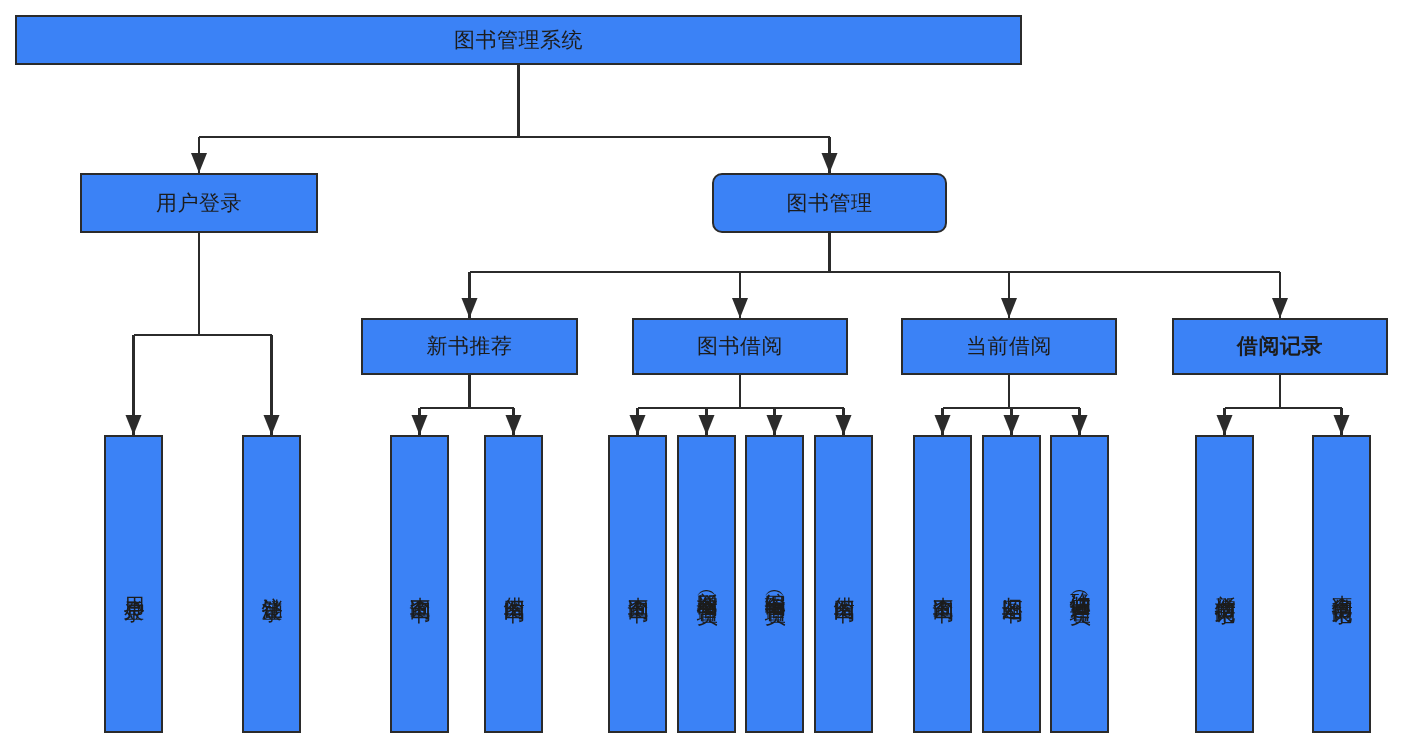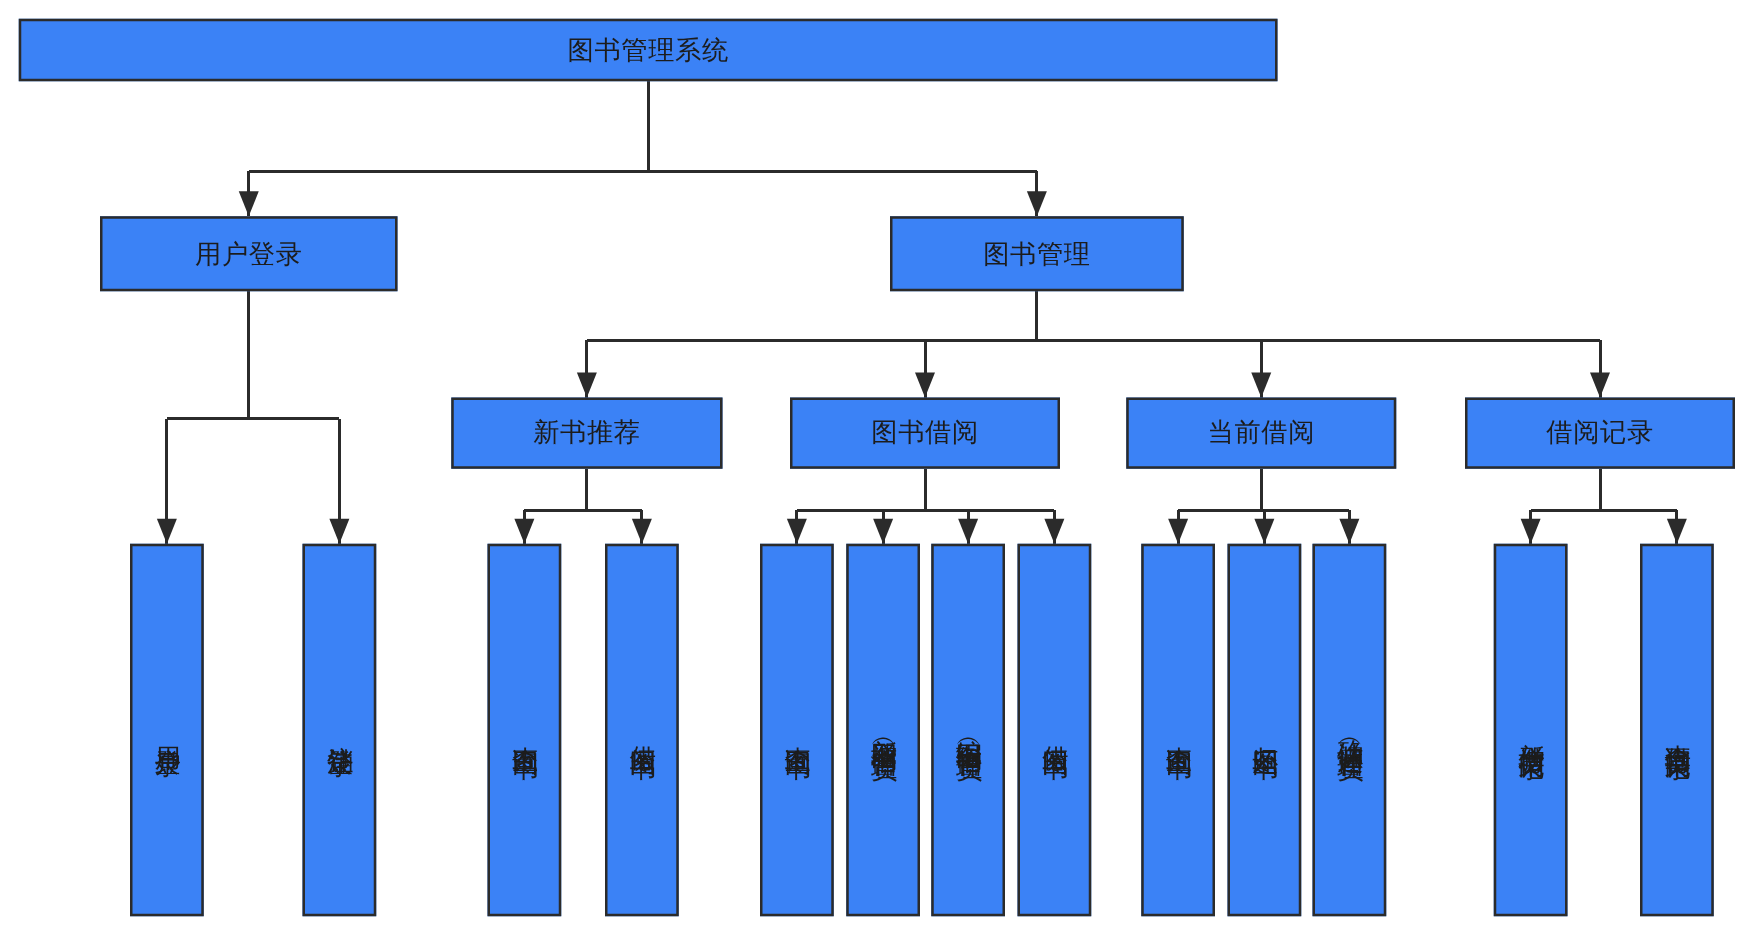--- a/index.html
+++ b/index.html
@@ -137,33 +137,33 @@
       <line x1="1341.5" y1="408" x2="1341.5" y2="435" class="conn-line"></line>
       <polygon points="1333.5,415 1349.5,415 1341.5,435" class="conn-arrow"></polygon>
     </svg>
   <div id="nodes-layer">
       <div class="node-box" style="left: 15px; top: 15px; width: 1007px; height: 50px;">
         <span class="node-label">图书管理系统</span>
       </div>
       <div class="node-box" style="left: 80px; top: 173px; width: 238px; height: 60px;">
         <span class="node-label">用户登录</span>
       </div>
-      <div class="node-box" style="left: 712px; top: 173px; width: 235px; height: 60px;">
+      <div class="node-box" style="left: 712px; top: 173px; width: 235px; height: 60px; border-radius: 10px;">
         <span class="node-label">图书管理</span>
       </div>
       <div class="node-box" style="left: 361px; top: 318px; width: 217px; height: 57px; justify-content: center;">
         <span class="node-label">新书推荐</span>
       </div>
       <div class="node-box" style="left: 632px; top: 318px; width: 216px; height: 57px;">
         <span class="node-label">图书借阅</span>
       </div>
       <div class="node-box" style="left: 901px; top: 318px; width: 216px; height: 57px;">
         <span class="node-label">当前借阅</span>
       </div>
-      <div class="node-box" style="left: 1172px; top: 318px; width: 216px; height: 57px;">
+      <div class="node-box" style="left: 1172px; top: 318px; width: 216px; height: 57px; font-weight: bold;">
         <span class="node-label">借阅记录</span>
       </div>
       <div class="node-box vertical" style="left: 104px; top: 435px; width: 59px; height: 298px;">
         <span class="node-label">用户登录</span>
       </div>
       <div class="node-box vertical" style="left: 242px; top: 435px; width: 59px; height: 298px;">
         <span class="node-label">注销登录</span>
       </div>
       <div class="node-box vertical" style="left: 390px; top: 435px; width: 59px; height: 298px;">
         <span class="node-label">查询图书</span>

